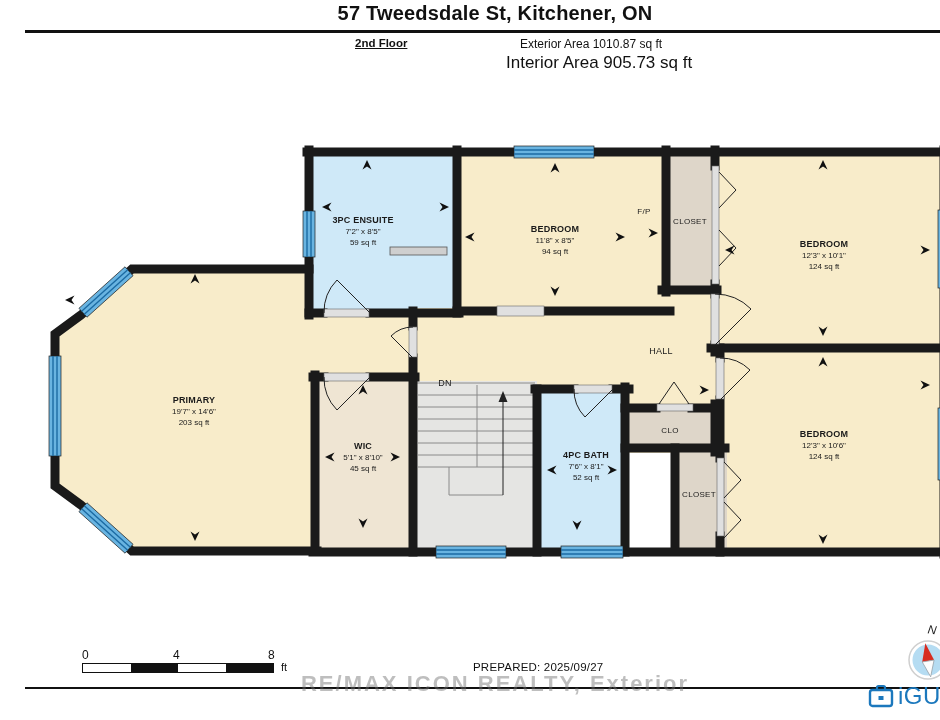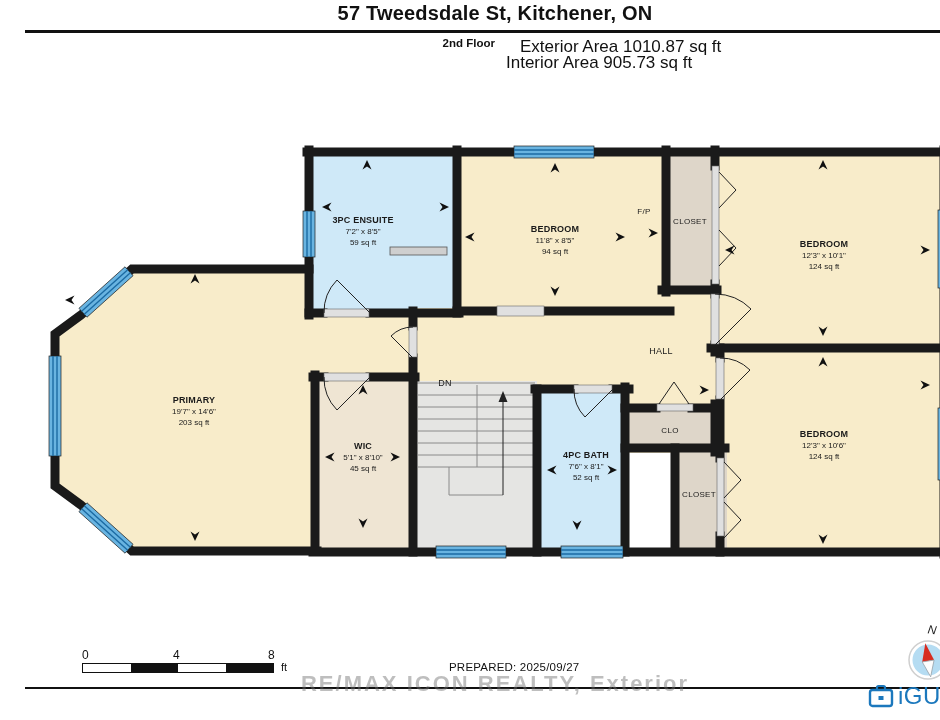--- a/index.html
+++ b/index.html
@@ -1,37 +1,37 @@
 <!DOCTYPE html>
 <html><head>
 <meta charset="utf-8">
 <style>
   html,body{margin:0;padding:0;background:#ffffff;}
   #page{position:relative;width:940px;height:720px;background:#fff;overflow:hidden;
         font-family:"Liberation Sans", sans-serif;color:#111;margin-left:25px;}
   .abs{position:absolute;}
   #title{top:2px;left:0;width:940px;text-align:center;font-size:20px;font-weight:bold;letter-spacing:.2px;}
   #hline{top:30px;left:0;width:940px;height:3px;background:#111;}
-  #floor-label{top:37px;left:330px;width:140px;text-align:right;font-weight:bold;font-size:11.5px;}
-  #ext-area{top:37px;left:481px;font-size:17px;padding-left:14px;}
+  #floor-label{top:37px;left:330px;width:140px;text-align:left;font-weight:bold;font-size:11.5px;text-decoration:underline;}
+  #ext-area{top:37px;left:481px;font-size:12px;padding-left:14px;}
   #int-area{top:53px;left:481px;font-size:17px;}
   svg text{fill:#1a1a1a;}
   .rname{font-size:9px;font-weight:bold;letter-spacing:.2px;}
   .rdim{font-size:8px;}
   .rsmall{font-size:8px;letter-spacing:.3px;}
   .rmid{font-size:9px;letter-spacing:.3px;}
   
   #scale-ticks{top:648px;left:50px;width:212px;height:12px;font-size:12px;}
   #scale-ticks span{position:absolute;top:0;}
   #tick0{left:7px;} #tick4{left:98px;} #tick8{left:193px;}
   #scale-bar{top:663px;left:57px;width:190px;height:8px;border:1.3px solid #111;display:flex;}
   #scale-bar div{flex:1 1 25%;height:100%;}
   .seg-w{background:#fff;} .seg-b{background:#111;}
   #scale-unit{top:661px;left:256px;font-size:11px;}
-  #prepared{top:661px;left:414px;font-size:11.5px;letter-spacing:.2px;padding-left:10px;}
+  #prepared{top:661px;left:438px;font-size:11.5px;letter-spacing:.2px;padding-left:10px;}
   #watermark{top:671px;left:0;width:940px;text-align:center;font-size:22px;letter-spacing:2px;
              color:rgba(110,110,110,.45);font-weight:bold;z-index:3;}
   #footline{top:687px;left:0;width:940px;height:2px;background:#111;z-index:2;}
   #disclaimer{top:696px;left:2px;width:820px;font-size:10.6px;z-index:4;}
   #brand{top:682px;left:843px;z-index:4;display:flex;align-items:center;}
   #brand-text{font-size:24px;color:#1b78bd;letter-spacing:.5px;margin-left:3px;}
   #compass{top:622px;left:876px;}
 </style>
 </head>
 <body>

